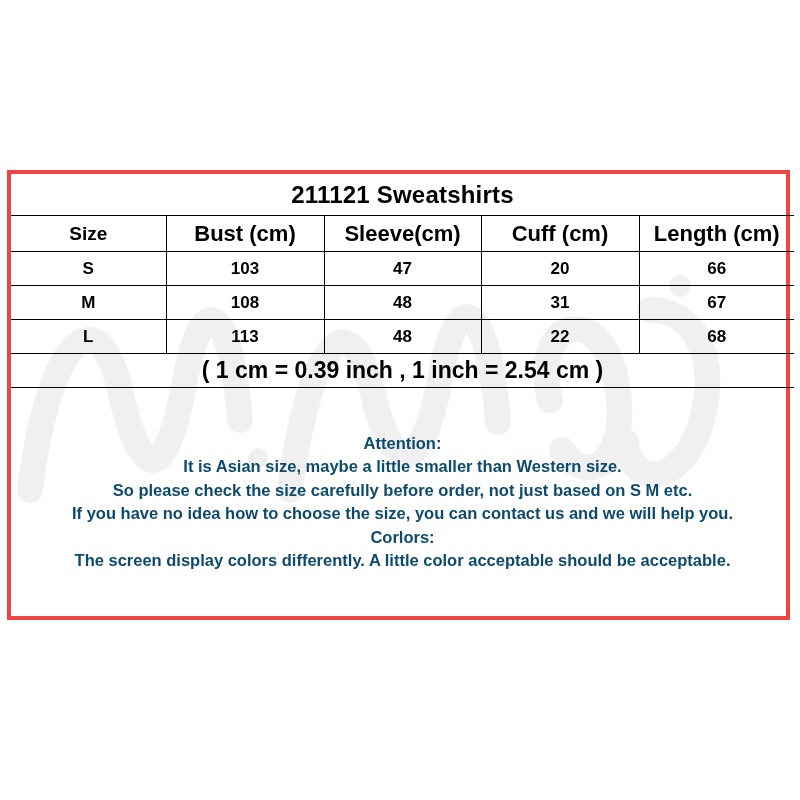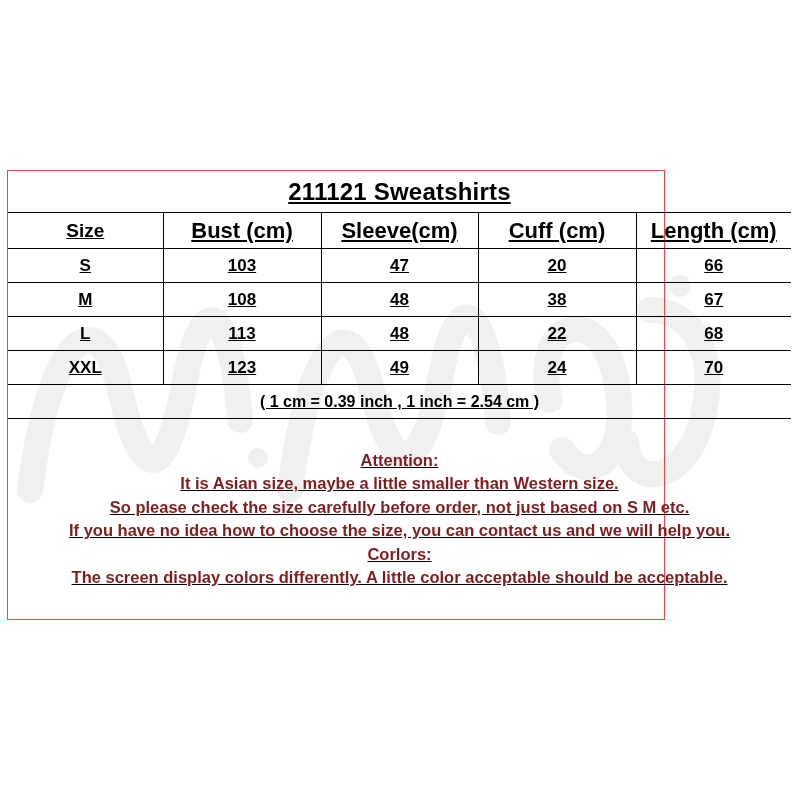--- a/index.html
+++ b/index.html
@@ -33,27 +33,26 @@
     left: -10px;
     top: 40px;
     opacity: 0.10;
   }
 
   
   .chart-frame {
     position: absolute;
     left: 7px;
     top: 170px;
-    width: 658px;
+    width: 783px;
     height: 450px;
     box-sizing: border-box;
-    border: 1px solid #ef4444;
+    border: 4px solid #ef4444;
     background: transparent;
     z-index: 1;
-    text-decoration: underline;
   }
 
   table.size-table {
     width: 100%;
     height: 100%;
     border-collapse: collapse;
     table-layout: fixed;
     background: transparent;
   }
   table.size-table td,
@@ -96,21 +95,21 @@
   .header-row th.col-size { font-size: 19px; }
 
   .data-row td {
     height: 33px;
     font-size: 17px;
     font-weight: bold;
   }
 
   .conv-row td {
     height: 33px;
-    font-size: 16px;
+    font-size: 23px;
     font-weight: bold;
     border-top: 2px solid #000;
     border-bottom: 2px solid #000;
   }
 
   .note-row td {
     height: 33px;
     font-size: 16px;
     font-weight: normal;
     border-bottom: 2px solid #000;
@@ -122,21 +121,21 @@
     padding: 5px 0 0 3px;
     font-size: 0;
   }
   .attention-line {
     display: block;
     font-family: "Liberation Sans", sans-serif;
     font-size: 16.5px;
     font-weight: bold;
     line-height: 23.5px;
     white-space: nowrap;
-    color: #7f1d1d;
+    color: #0c4a6e;
   }
 </style>
 </head>
 <body>
 
 <div class="watermark-layer">
   <svg width="820" height="380" viewBox="0 0 820 380" xmlns="http://www.w3.org/2000/svg" aria-hidden="true">
     <g fill="none" stroke="#7a7a7a" stroke-width="26" stroke-linecap="round" stroke-linejoin="round">
       <path d="M40 300 C 60 140, 110 110, 130 200 C 150 290, 175 300, 195 190 C 212 100, 240 110, 250 230"></path>
       <path d="M300 300 C 320 150, 360 110, 382 200 C 400 280, 430 300, 452 180 C 468 96, 498 112, 508 232"></path>
@@ -176,36 +175,29 @@
         <td>S</td>
         <td>103</td>
         <td>47</td>
         <td>20</td>
         <td>66</td>
       </tr>
       <tr class="data-row">
         <td>M</td>
         <td>108</td>
         <td>48</td>
-        <td>38</td>
+        <td>31</td>
         <td>67</td>
       </tr>
       <tr class="data-row">
         <td>L</td>
         <td>113</td>
         <td>48</td>
         <td>22</td>
         <td>68</td>
-      </tr>
-      <tr class="data-row">
-        <td>XXL</td>
-        <td>123</td>
-        <td>49</td>
-        <td>24</td>
-        <td>70</td>
       </tr>
 
       <tr class="conv-row">
         <td colspan="5">( 1 cm = 0.39 inch , 1 inch = 2.54 cm )</td>
       </tr>
 
 
       <tr class="attention-row">
         <td colspan="5">
           <span class="attention-line">Attention:</span>

